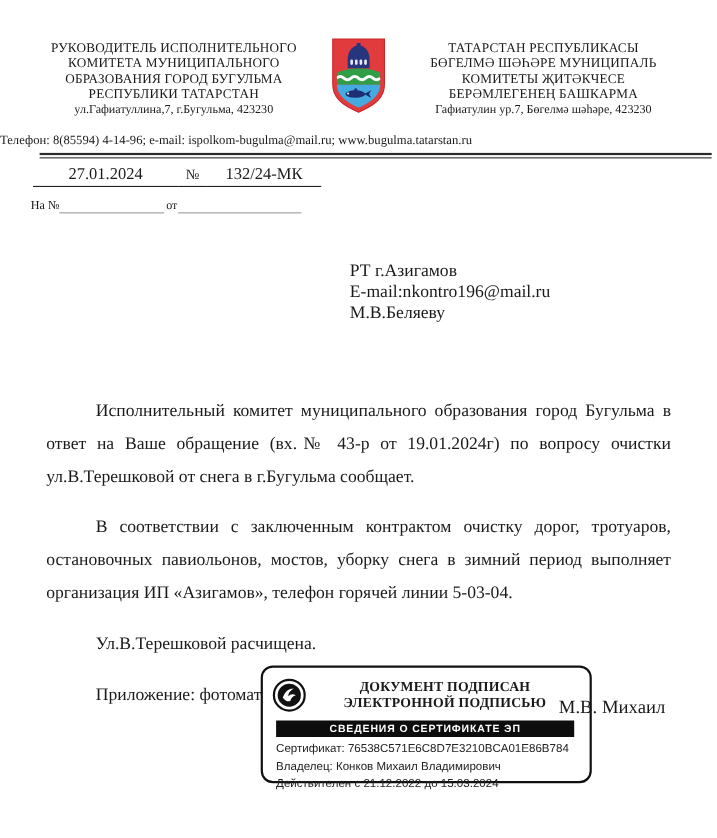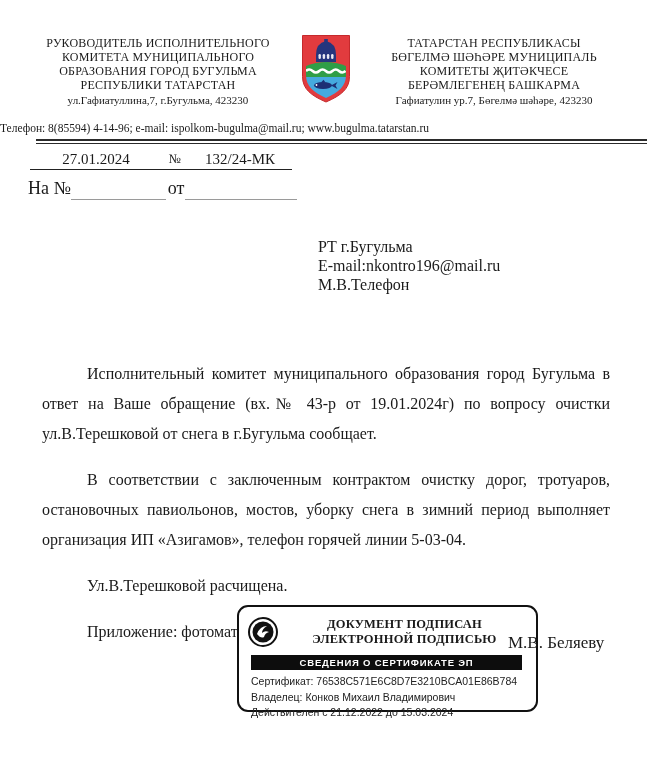--- a/index.html
+++ b/index.html
@@ -22,21 +22,21 @@
   .double-rule{position:absolute;left:36px;right:5px;top:139px;height:2px;
     border-top:2px solid #2b2b2b;border-bottom:1px solid #2b2b2b;}
 
   
   .ref-row1{position:absolute;left:30px;top:151px;font-size:15px;display:flex;align-items:flex-end;}
   .u-dark{border-bottom:1.6px solid #222;text-align:center;}
   .u-gray{border-bottom:1.5px solid #9a9a9a;}
   .ref-date{width:132px;padding-bottom:1px;}
   .ref-no-sign{width:26px;text-align:center;font-size:13px;padding-bottom:2px;border-bottom:1.6px solid #222;}
   .ref-number{width:104px;padding-bottom:1px;}
-  .ref-row2{position:absolute;left:28px;top:178px;font-size:18px;display:flex;align-items:flex-end;}
+  .ref-row2{position:absolute;left:28px;top:178px;font-size:11px;display:flex;align-items:flex-end;}
   .ref-na{padding-bottom:1px;}
   .ref-blank1{width:95px;height:15px;}
   .ref-ot{padding:0 1px 1px 2px;}
   .ref-blank2{width:112px;height:15px;}
 
   
   .recipient{position:absolute;left:318px;top:237px;font-size:16px;line-height:19px;}
 
   
   .body-text{position:absolute;left:26px;top:343px;width:600px;font-size:16px;line-height:30px;text-align:justify;}
@@ -129,23 +129,23 @@
     <span class="u-dark ref-number">132/24-МК</span>
   </div>
   <div class="ref-row2">
     <span class="ref-na">На №</span>
     <span class="u-gray ref-blank1"></span>
     <span class="ref-ot">от</span>
     <span class="u-gray ref-blank2"></span>
   </div>
 
   <div class="recipient">
-    <div>РТ г.Бугульма</div>
+    <div>РТ г.Азигамов</div>
     <div>E-mail:nkontro196@mail.ru</div>
-    <div>М.В.Телефон</div>
+    <div>М.В.Беляеву</div>
   </div>
 
   <div class="body-text">
     <p>Исполнительный комитет муниципального образования город Бугульма в ответ на Ваше обращение (вх.№ 43-р от 19.01.2024г) по вопросу очистки ул.В.Терешковой от снега в г.Бугульма сообщает.</p>
     <p>В соответствии с заключенным контрактом очистку дорог, тротуаров, остановочных павиольонов, мостов, уборку снега в зимний период выполняет организация ИП «Азигамов», телефон горячей линии 5-03-04.</p>
     <p class="short">Ул.В.Терешковой расчищена.</p>
     <p class="short">Приложение: фотоматериал на 1л. в 1 экз.</p>
   </div>
 
   <div class="stamp">
@@ -163,15 +163,15 @@
       </div>
     </div>
     <div class="stamp-bar">СВЕДЕНИЯ О СЕРТИФИКАТЕ ЭП</div>
     <div class="stamp-lines">
       <div>Сертификат: 76538C571E6C8D7E3210BCA01E86B784</div>
       <div>Владелец: Конков Михаил Владимирович</div>
       <div>Действителен с 21.12.2022 до 15.03.2024</div>
     </div>
   </div>
 
-  <div class="signature-name">М.В. Беляеву</div>
+  <div class="signature-name">М.В. Михаил</div>
 
 </div>
 
 </body></html>

